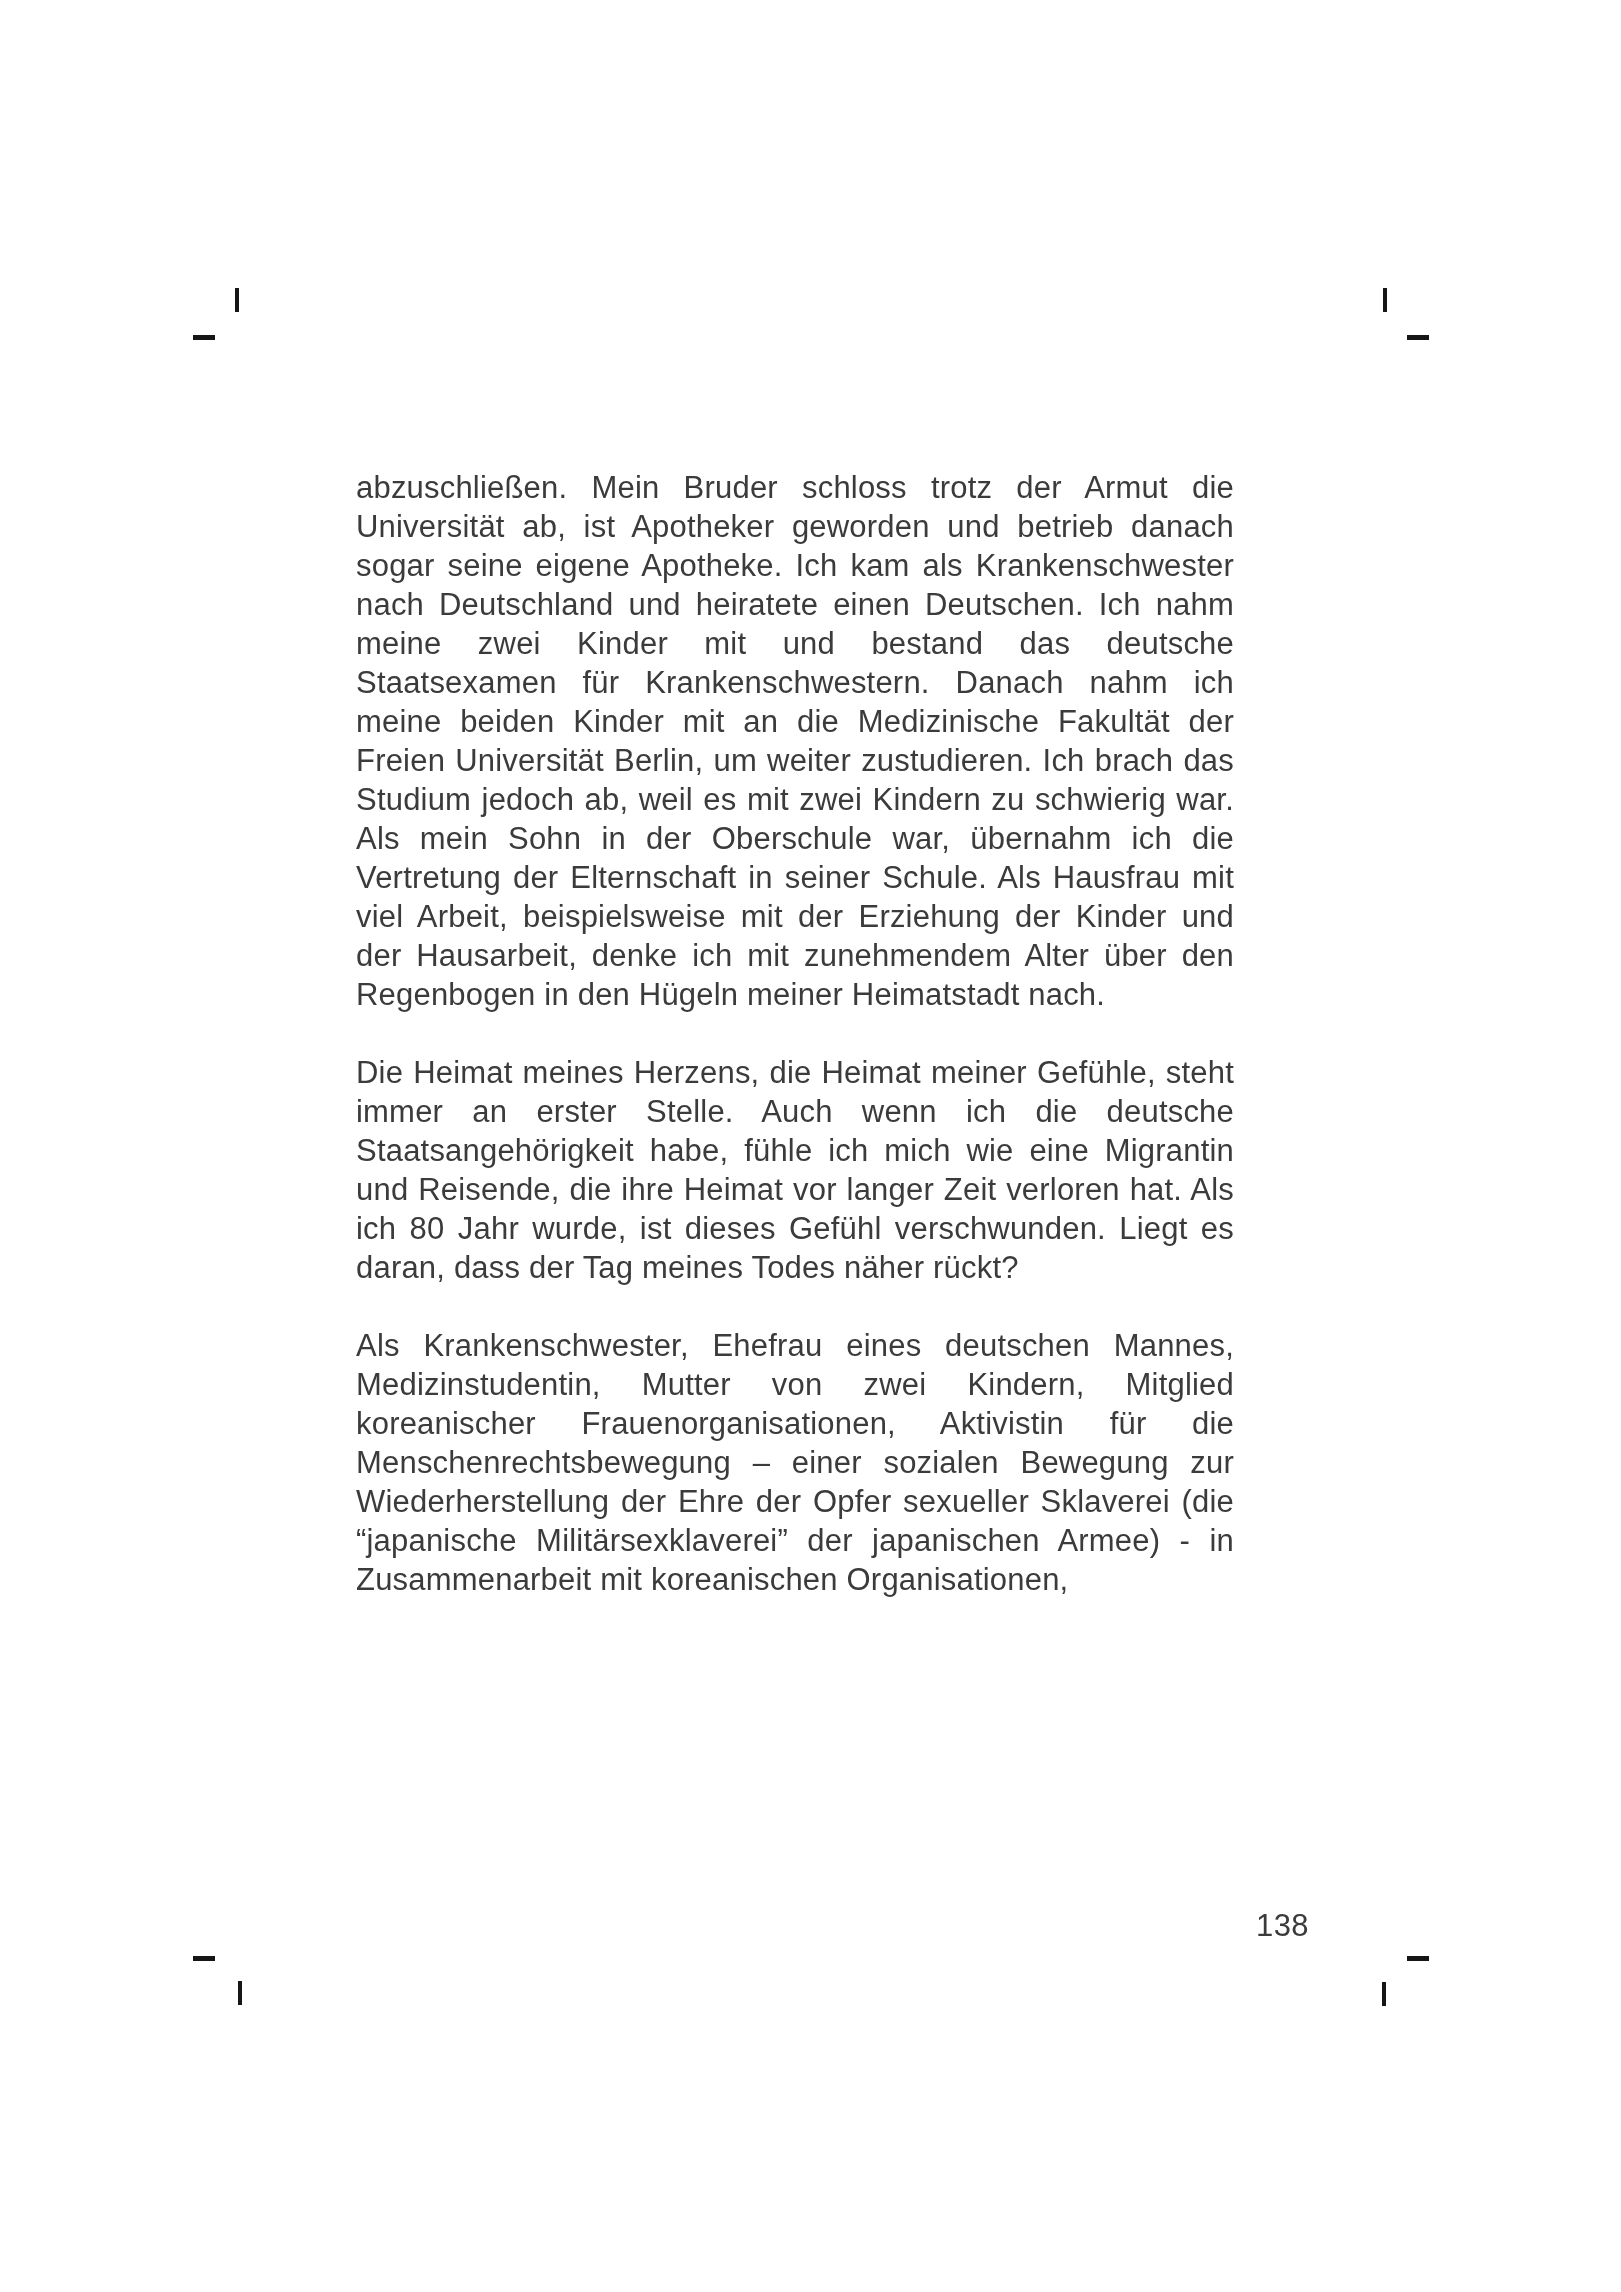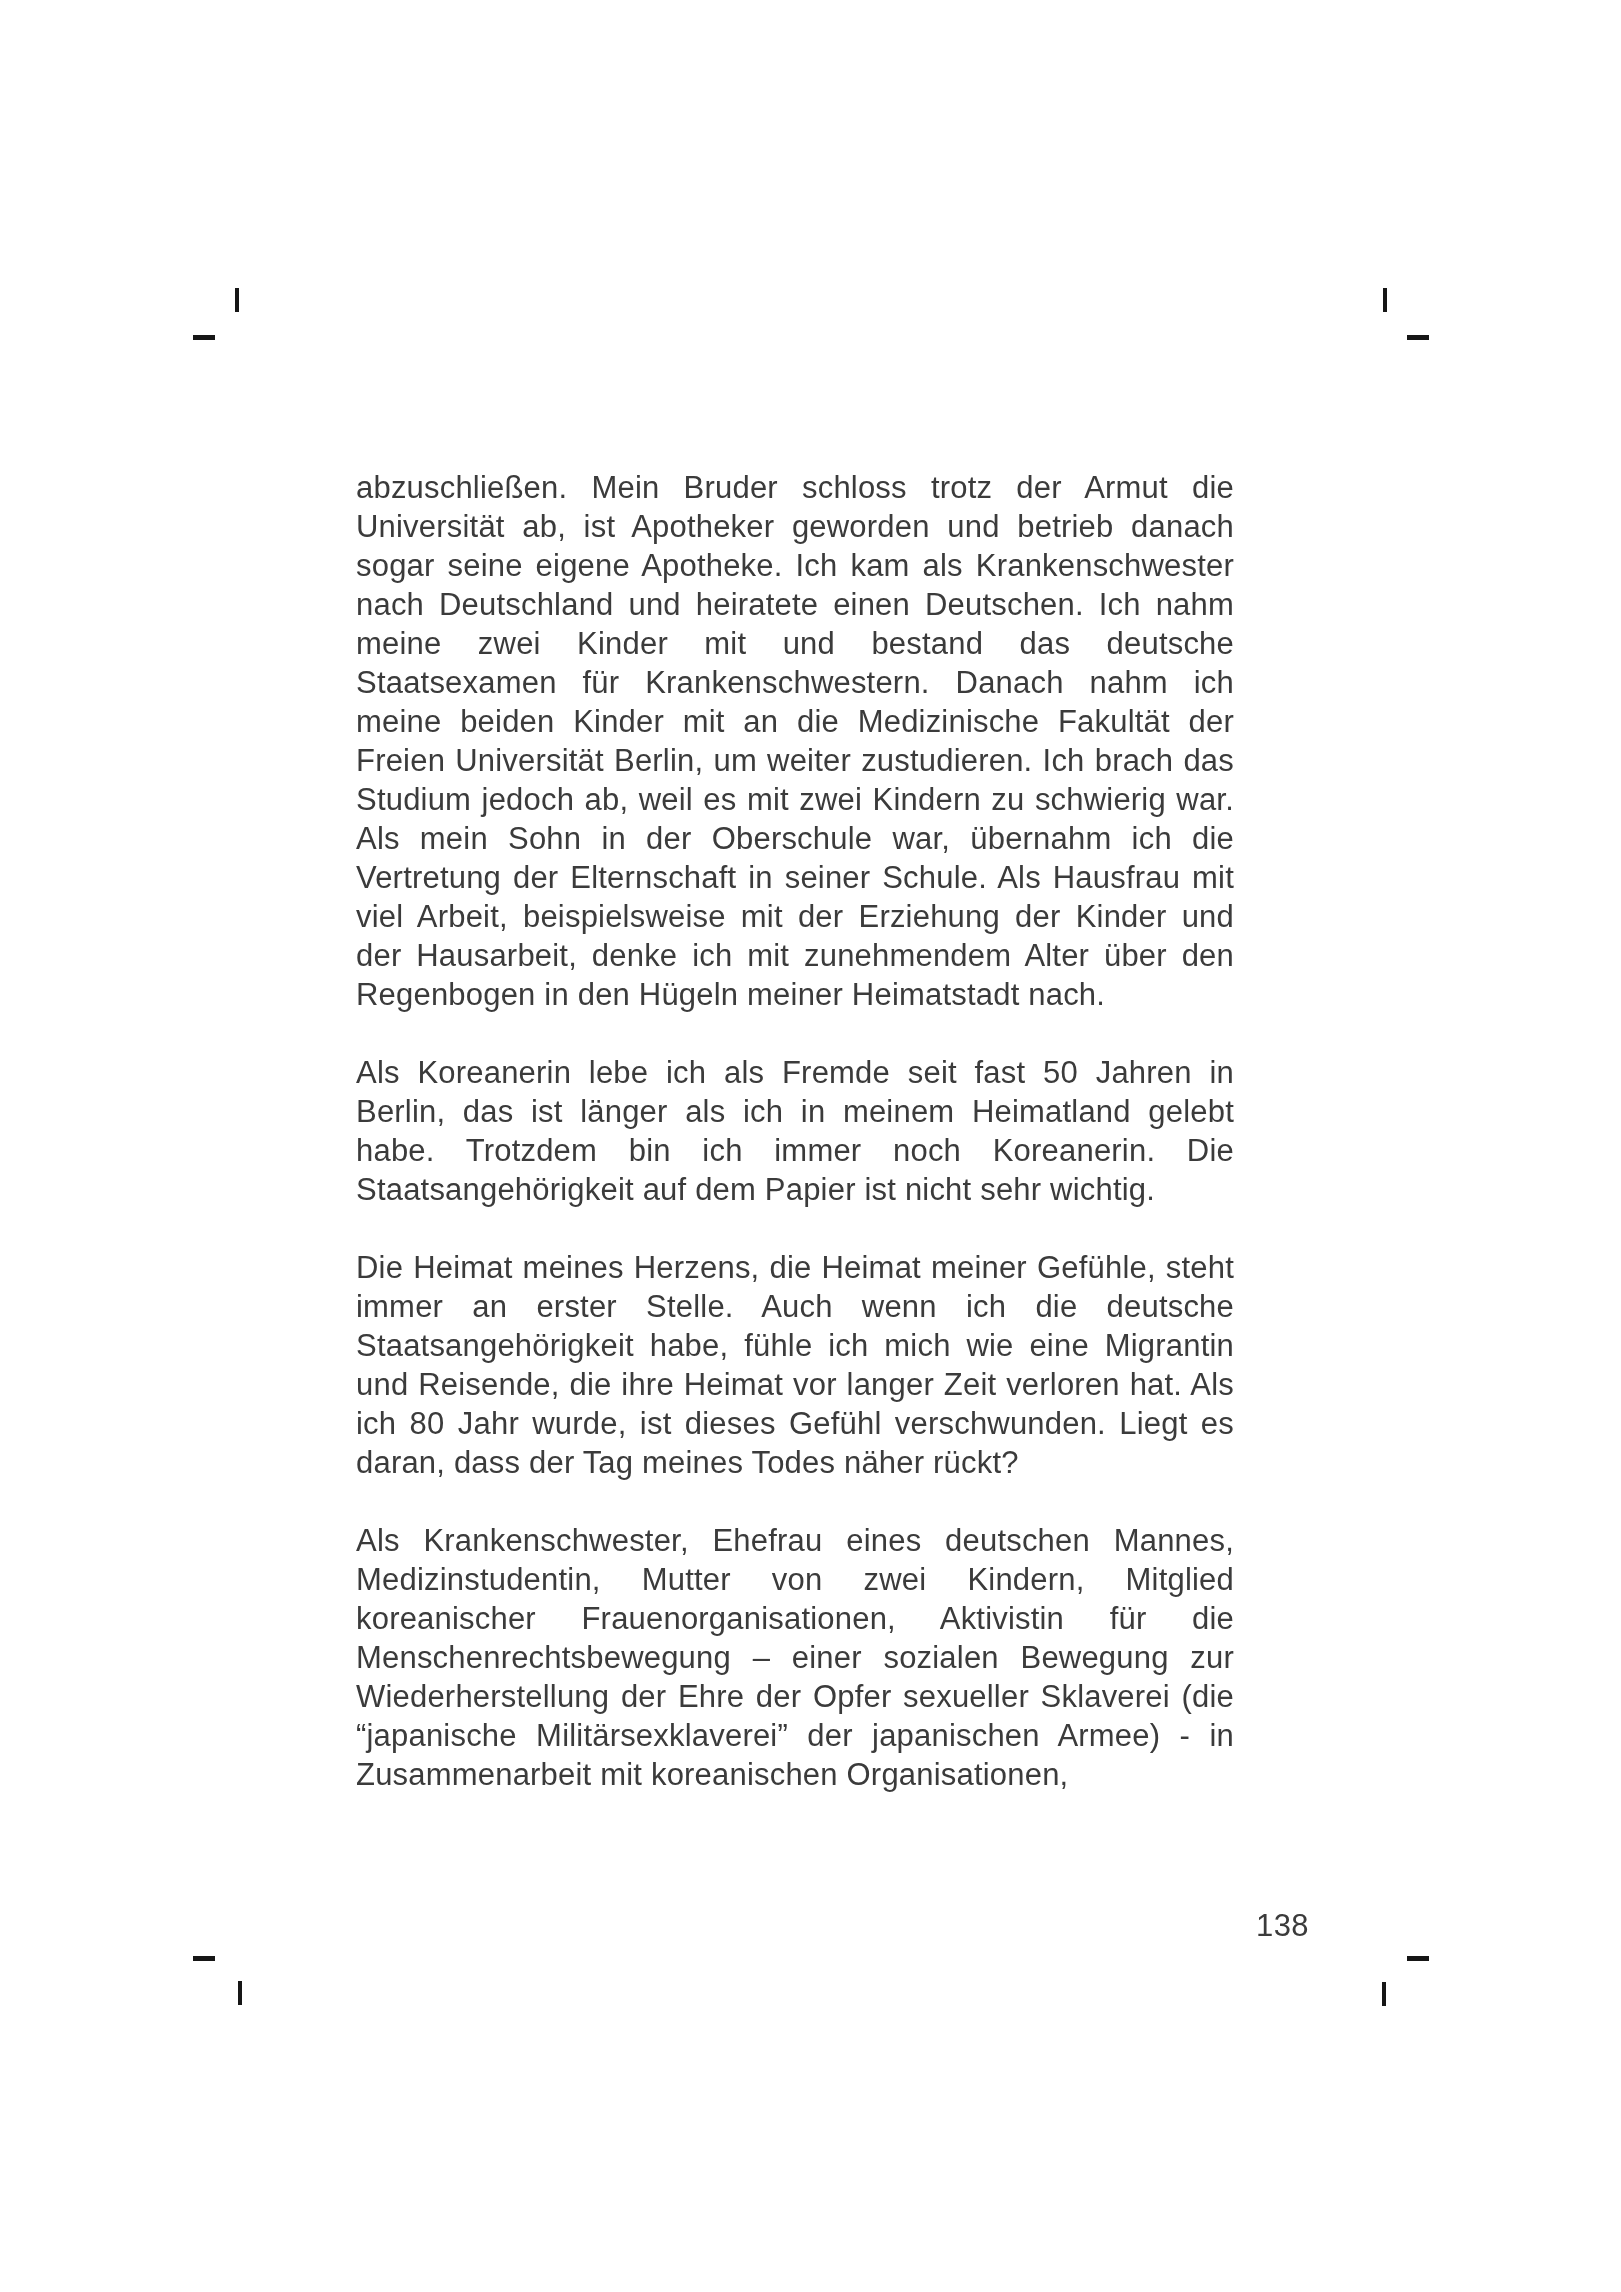--- a/index.html
+++ b/index.html
@@ -69,21 +69,20 @@
   <span class="crop-mark h cm-tl-h"></span>
   <span class="crop-mark v cm-tr-v"></span>
   <span class="crop-mark h cm-tr-h"></span>
   <span class="crop-mark h cm-bl-h"></span>
   <span class="crop-mark v cm-bl-v"></span>
   <span class="crop-mark h cm-br-h"></span>
   <span class="crop-mark v cm-br-v"></span>
 
   <main class="text-column">
     <p>abzuschließen. Mein Bruder schloss trotz der Armut die Universität ab, ist Apotheker geworden und betrieb danach sogar seine eigene Apotheke. Ich kam als Krankenschwester nach Deutschland und heiratete einen Deutschen. Ich nahm meine zwei Kinder mit und bestand das deutsche Staatsexamen für Krankenschwestern. Danach nahm ich meine beiden Kinder mit an die Medizinische Fakultät der Freien Universität Berlin, um weiter zustudieren. Ich brach das Studium jedoch ab, weil es mit zwei Kindern zu schwierig war. Als mein Sohn in der Oberschule war, übernahm ich die Vertretung der Elternschaft in seiner Schule. Als Hausfrau mit viel Arbeit, beispielsweise mit der Erziehung der Kinder und der Hausarbeit, denke ich mit zunehmendem Alter über den Regenbogen in den Hügeln meiner Heimatstadt nach.</p>
-    <p>Als Koreanerin lebe ich als Fremde seit fast 50 Jahren in Berlin, das ist länger als ich in meinem Heimatland gelebt habe. Trotzdem bin ich immer noch Koreanerin. Die Staatsangehörigkeit auf dem Papier ist nicht sehr wichtig.</p>
     <p>Die Heimat meines Herzens, die Heimat meiner Gefühle, steht immer an erster Stelle. Auch wenn ich die deutsche Staatsangehörigkeit habe, fühle ich mich wie eine Migrantin und Reisende, die ihre Heimat vor langer Zeit verloren hat. Als ich 80 Jahr wurde, ist dieses Gefühl verschwunden. Liegt es daran, dass der Tag meines Todes näher rückt?</p>
     <p>Als Krankenschwester, Ehefrau eines deutschen Mannes, Medizinstudentin, Mutter von zwei Kindern, Mitglied koreanischer Frauenorganisationen, Aktivistin für die Menschenrechtsbewegung – einer sozialen Bewegung zur Wiederherstellung der Ehre der Opfer sexueller Sklaverei (die “japanische Militärsexklaverei” der japanischen Armee) - in Zusammenarbeit mit koreanischen Organisationen,</p>
   </main>
 
   <div class="page-number">138</div>
 
 </div>
 
 
 </body></html>

